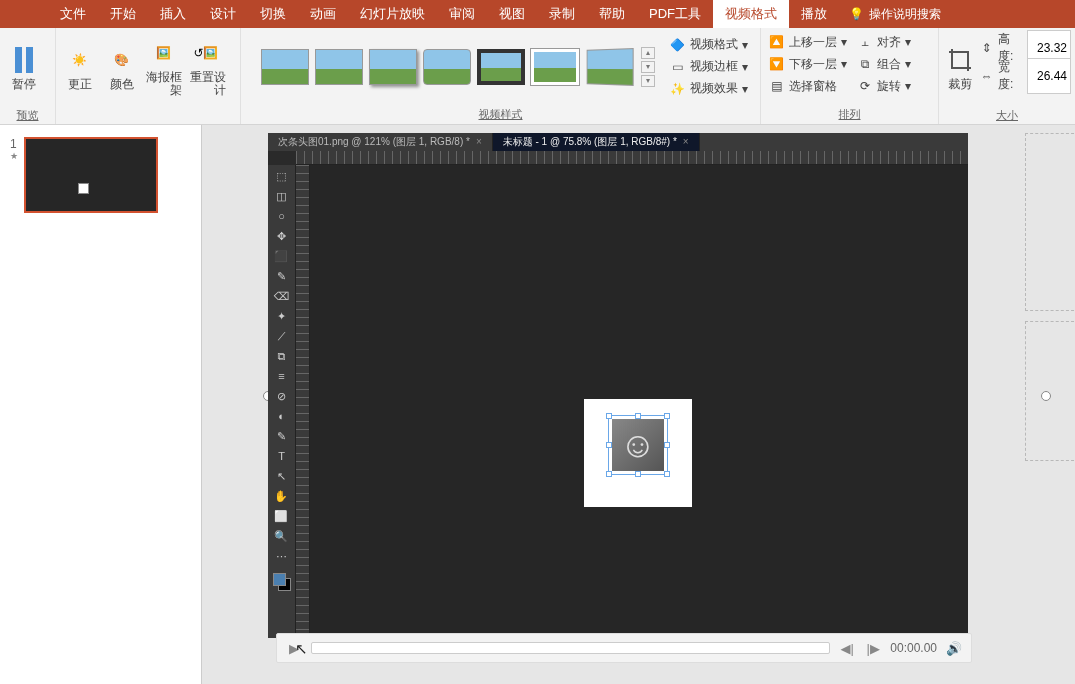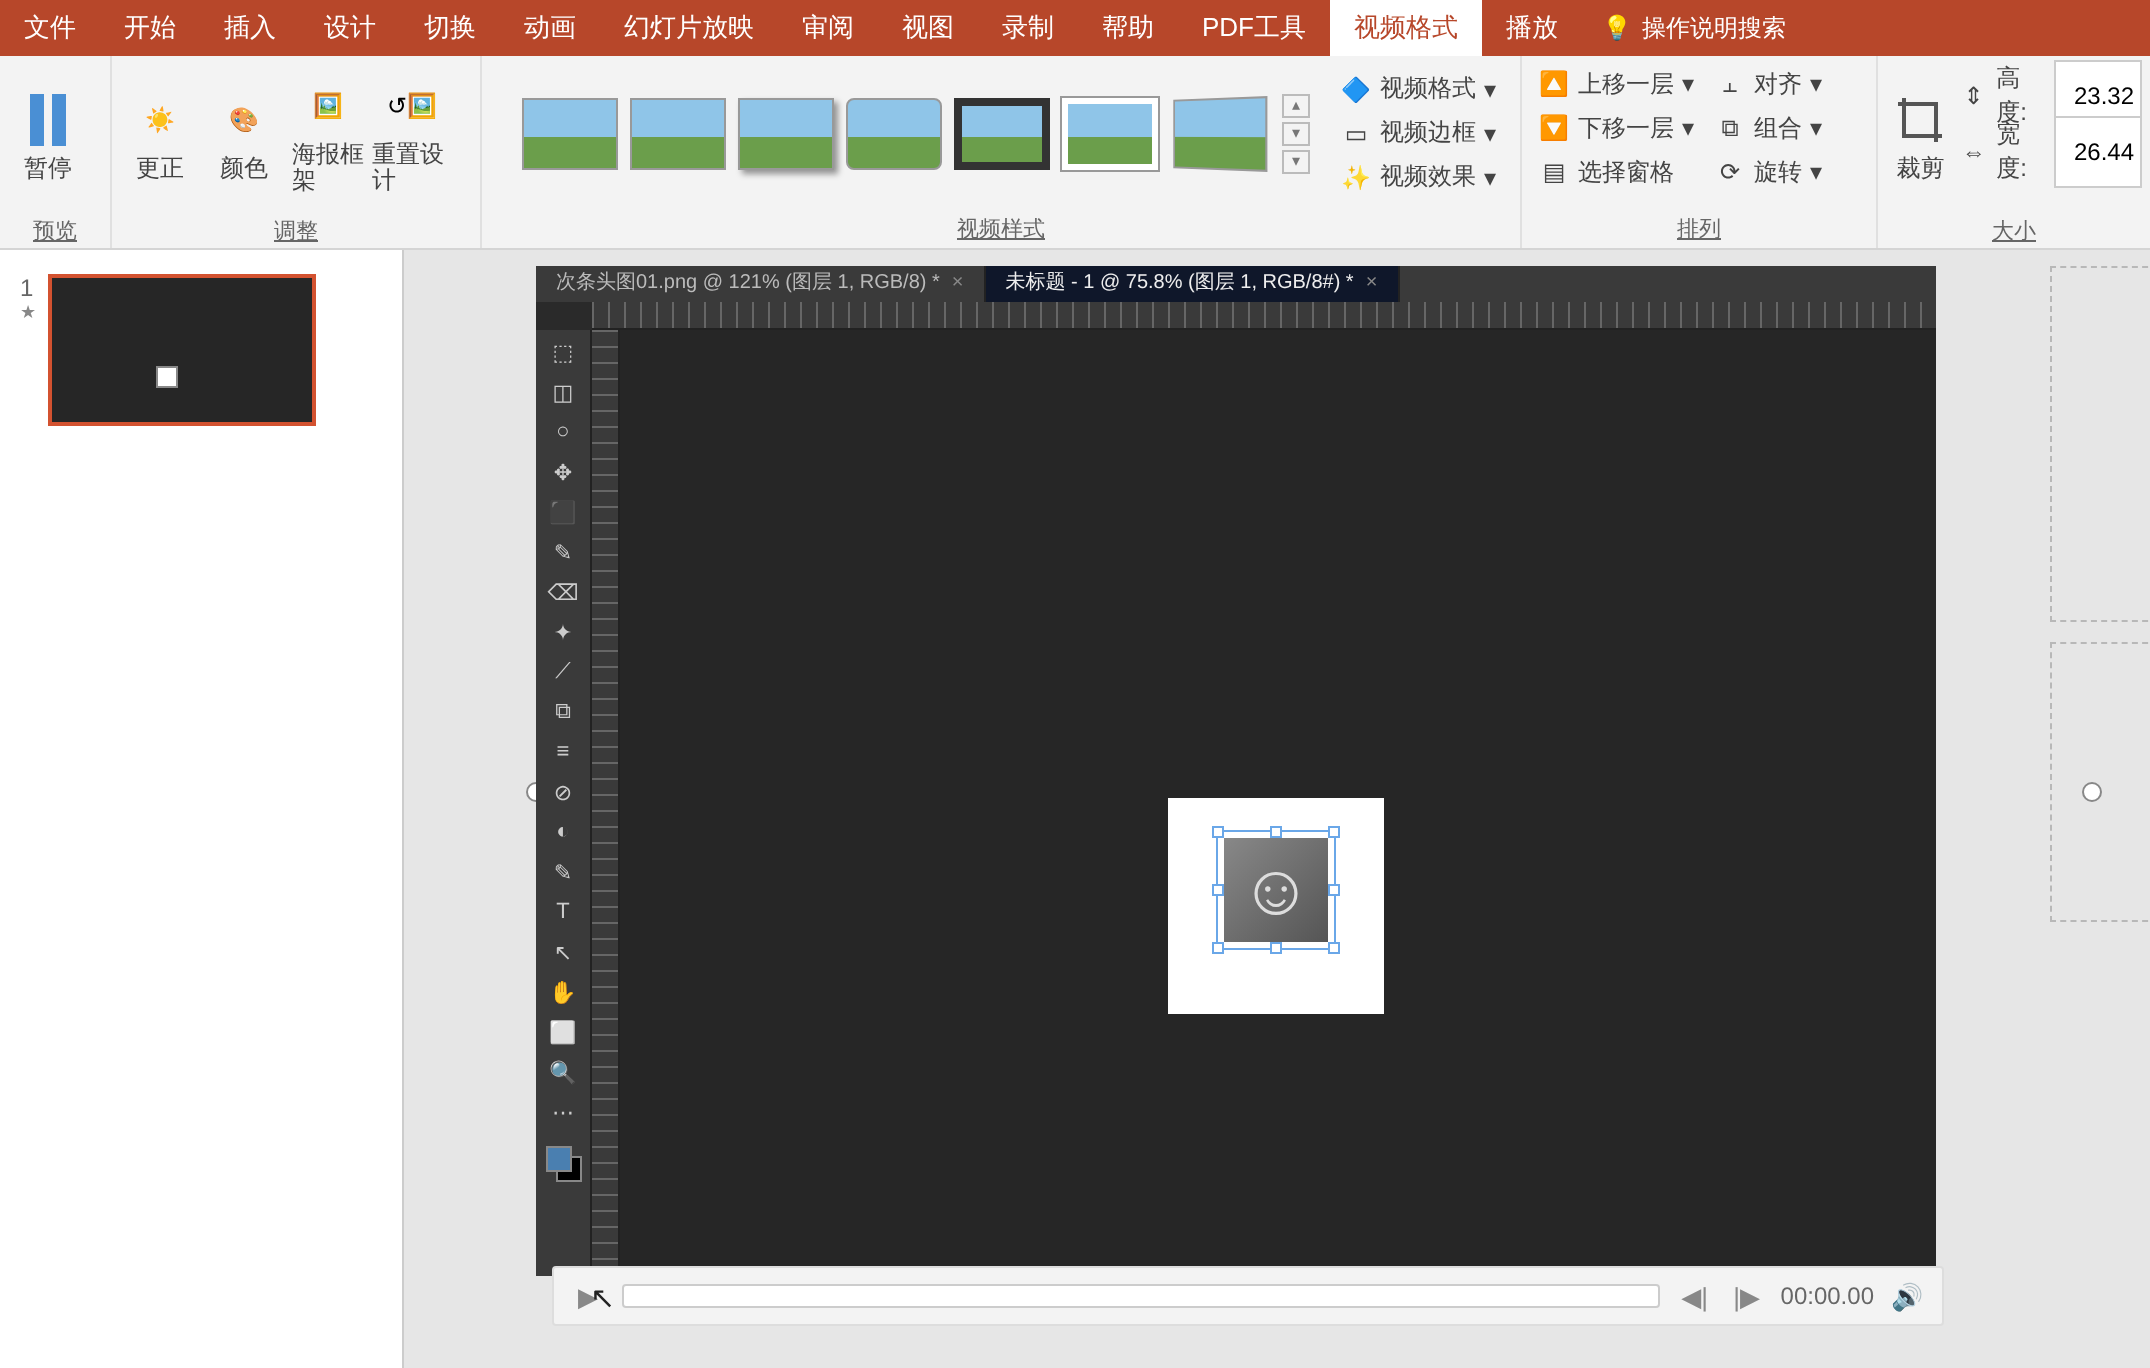--- a/index.html
+++ b/index.html
@@ -1,30 +1,30 @@
 <!DOCTYPE html>
 <html><head>
 <meta charset="utf-8">
 <style>
 * { margin: 0; padding: 0; box-sizing: border-box; font-family: "Microsoft YaHei", sans-serif; }
 body { width: 1075px; height: 684px; background: #fff; overflow: hidden; font-size: 12px; }
 
-.menu-bar { height: 28px; background: #b7472a; display: flex; align-items: center; }
+.menu-bar { height: 28px; background: #b7472a; display: flex; align-items: center; padding-left: 48px; }
 .menu-item { padding: 0 12px; color: #fff; font-size: 13px; height: 28px; line-height: 28px; cursor: pointer; }
 .menu-item.active { background: #fff; color: #b7472a; }
 .menu-search { display: flex; align-items: center; color: #fff; padding: 0 10px; gap: 5px; }
 
 .ribbon { height: 97px; background: #f3f3f3; border-bottom: 1px solid #d4d4d4; display: flex; }
 .ribbon-group { border-right: 1px solid #e0e0e0; display: flex; flex-direction: column; }
 .ribbon-body { flex: 1; display: flex; align-items: flex-start; padding: 3px 4px; gap: 2px; }
 .ribbon-label { text-align: center; font-size: 11px; color: #666; padding: 2px 0; text-decoration: underline; }
 
 .big-btn { display: flex; flex-direction: column; align-items: center; justify-content: center; width: 40px; height: 72px; cursor: pointer; }
 .big-btn .icn { width: 32px; height: 32px; display: flex; align-items: center; justify-content: center; }
-.big-btn .lbl { font-size: 12px; color: #444; text-align: left; line-height: 13px; margin-top: 2px; }
+.big-btn .lbl { font-size: 12px; color: #444; text-align: right; line-height: 13px; margin-top: 2px; }
 
 .style-thumb { width: 48px; height: 36px; margin: 2px; background: linear-gradient(to bottom, #8fc5e8 0%, #8fc5e8 55%, #6b9e4b 55%, #6b9e4b 100%); border: 1px solid #999; cursor: pointer; position: relative; }
 .style-thumb.shadow { box-shadow: 2px 2px 3px rgba(0,0,0,.4); }
 .style-thumb.frame-dark { border: 4px solid #333; width: 48px; height: 36px; }
 .style-thumb.frame-white { border: 3px solid #fff; box-shadow: 0 0 0 1px #999; }
 .style-expand { width: 16px; display: flex; flex-direction: column; justify-content: center; align-items: center; margin-left: 3px; }
 .style-expand div { width: 14px; height: 12px; border: 1px solid #bbb; margin: 1px 0; display: flex; align-items: center; justify-content: center; font-size: 8px; color: #777; }
 
 .small-row { display: flex; align-items: center; height: 22px; padding: 0 4px; gap: 4px; font-size: 12px; color: #444; cursor: pointer; white-space: nowrap; }
 .small-icn { width: 16px; height: 16px; display: inline-flex; align-items: center; justify-content: center; }
@@ -127,21 +127,20 @@
       <div class="big-btn">
         <div class="icn">🖼️</div>
         <div class="lbl" style="white-space:pre">海报框
 架</div>
       </div>
       <div class="big-btn">
         <div class="icn">↺🖼️</div>
         <div class="lbl">重置设计</div>
       </div>
     </div>
-    <div class="ribbon-label">调整</div>
   </div>
 
   <div class="ribbon-group" style="flex:1">
     <div class="ribbon-body" style="align-items:center;padding-left:18px">
       <div class="style-thumb"></div>
       <div class="style-thumb"></div>
       <div class="style-thumb shadow"></div>
       <div class="style-thumb" style="border-radius:4px"></div>
       <div class="style-thumb frame-dark"></div>
       <div class="style-thumb frame-white"></div>

